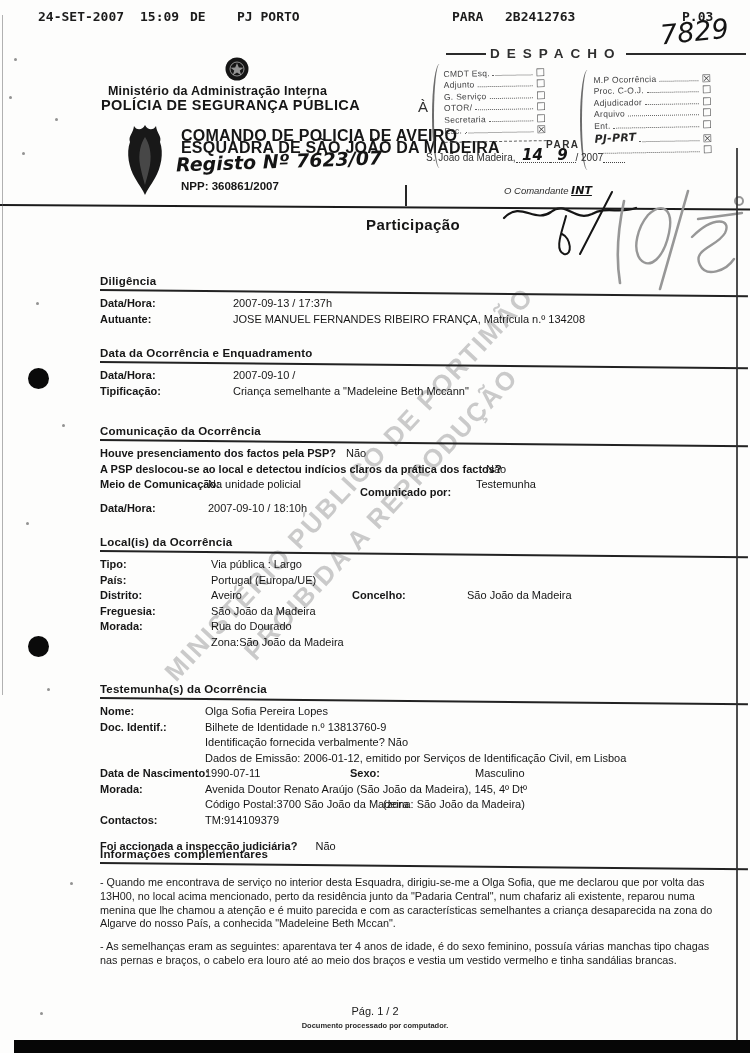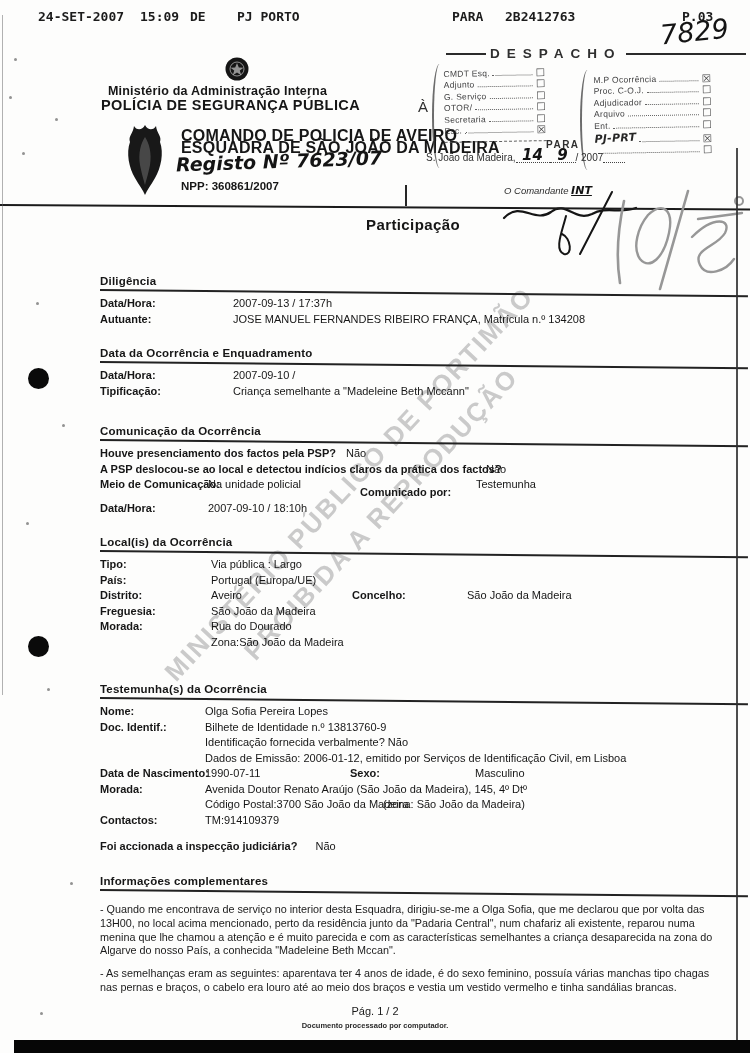--- a/index.html
+++ b/index.html
@@ -373,21 +373,21 @@
           <span class="lb w105">Contactos:</span>
           <span class="vl">TM:914109379</span>
         </div>
     </div>
     <div class="frow q-row">
       <span class="lb" style="margin-right:18px">Foi accionada a inspecção judiciária?</span>
       <span class="vl">Não</span>
     </div>
   </div>
 
-  <div class="sec" style="top:875px">
+  <div class="sec" style="top:848px">
     <div class="sec-head">Informações complementares</div>
     <div class="sec-rule"></div>
     <div class="paras">
       <p>- Quando me encontrava de serviço no interior desta Esquadra, dirigiu-se-me a Olga Sofia, que me declarou que por volta das 13H00, no local acima mencionado, perto da residência junto da "Padaria Central", num chafariz ali existente, reparou numa menina que lhe chamou a atenção e é muito parecida e com as características semelhantes a criança desaparecida na zona do Algarve do nosso País, a conhecida "Madeleine Beth Mccan".</p>
       <p>- As semelhanças eram as seguintes: aparentava ter 4 anos de idade, é do sexo feminino, possuía várias manchas tipo chagas nas pernas e braços, o cabelo era louro até ao meio dos braços e vestia um vestido vermelho e tinha sandálias brancas.</p>
     </div>
   </div>
 
   <div class="footer-page">Pág. 1 / 2</div>
   <div class="footer-note">Documento processado por computador.</div>

